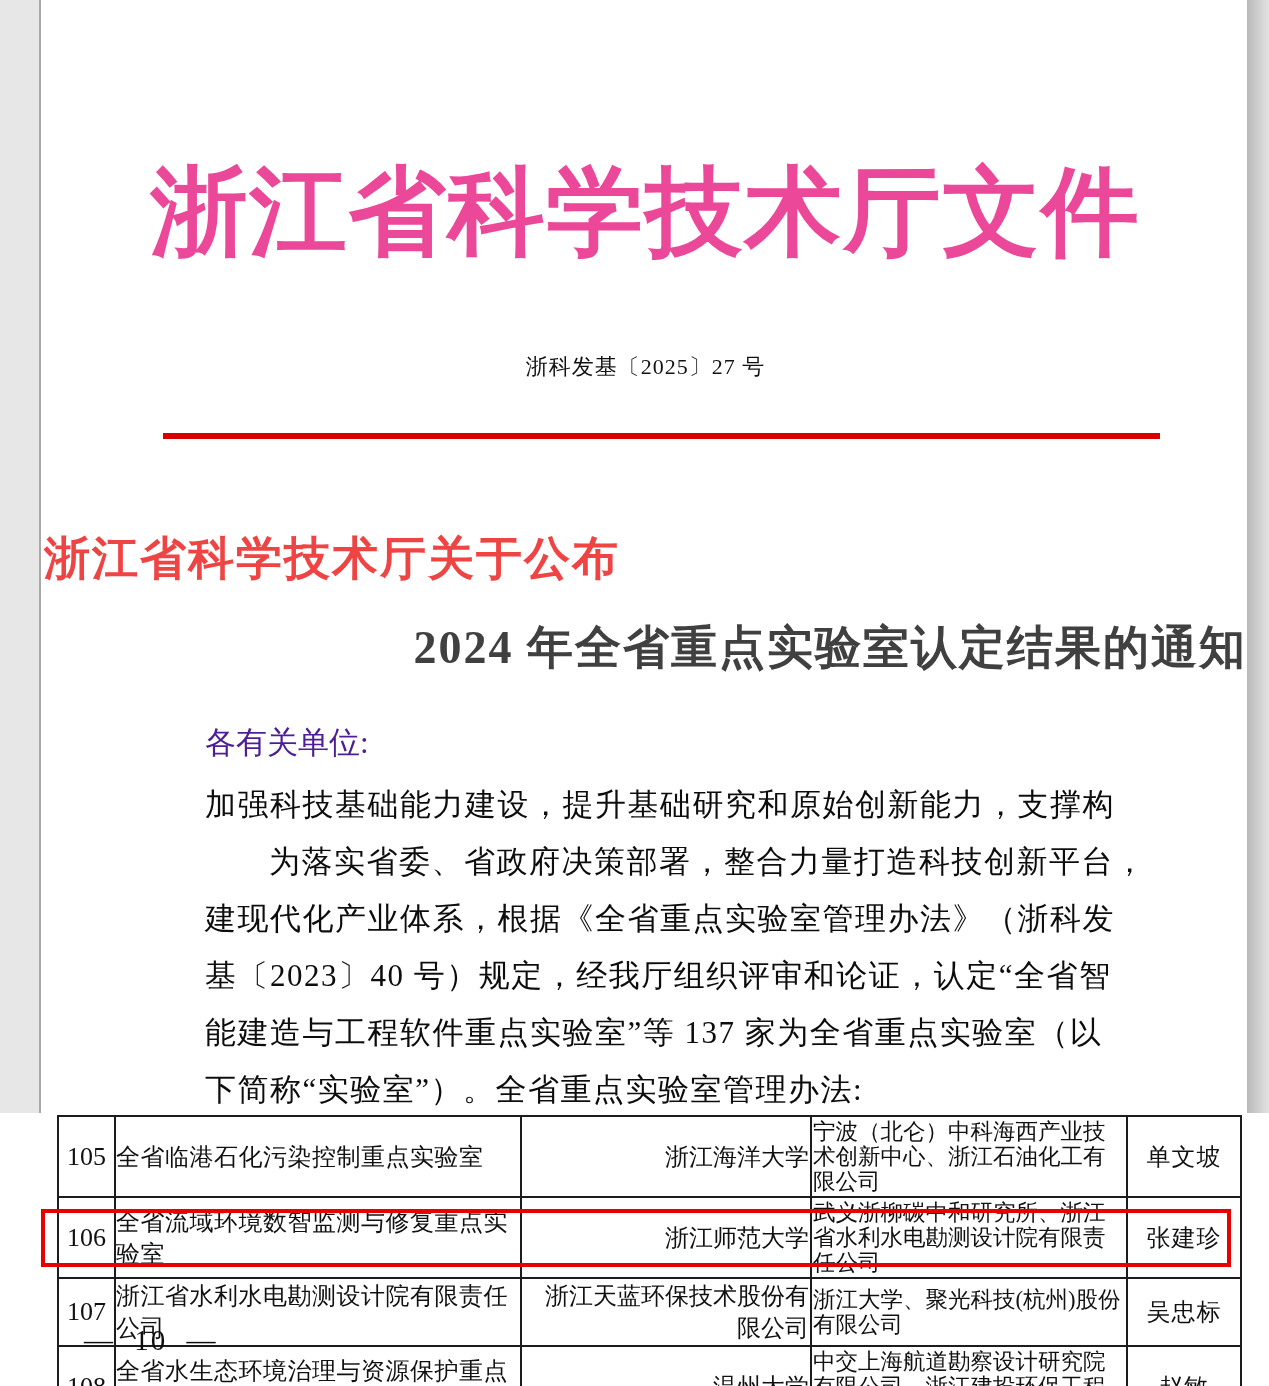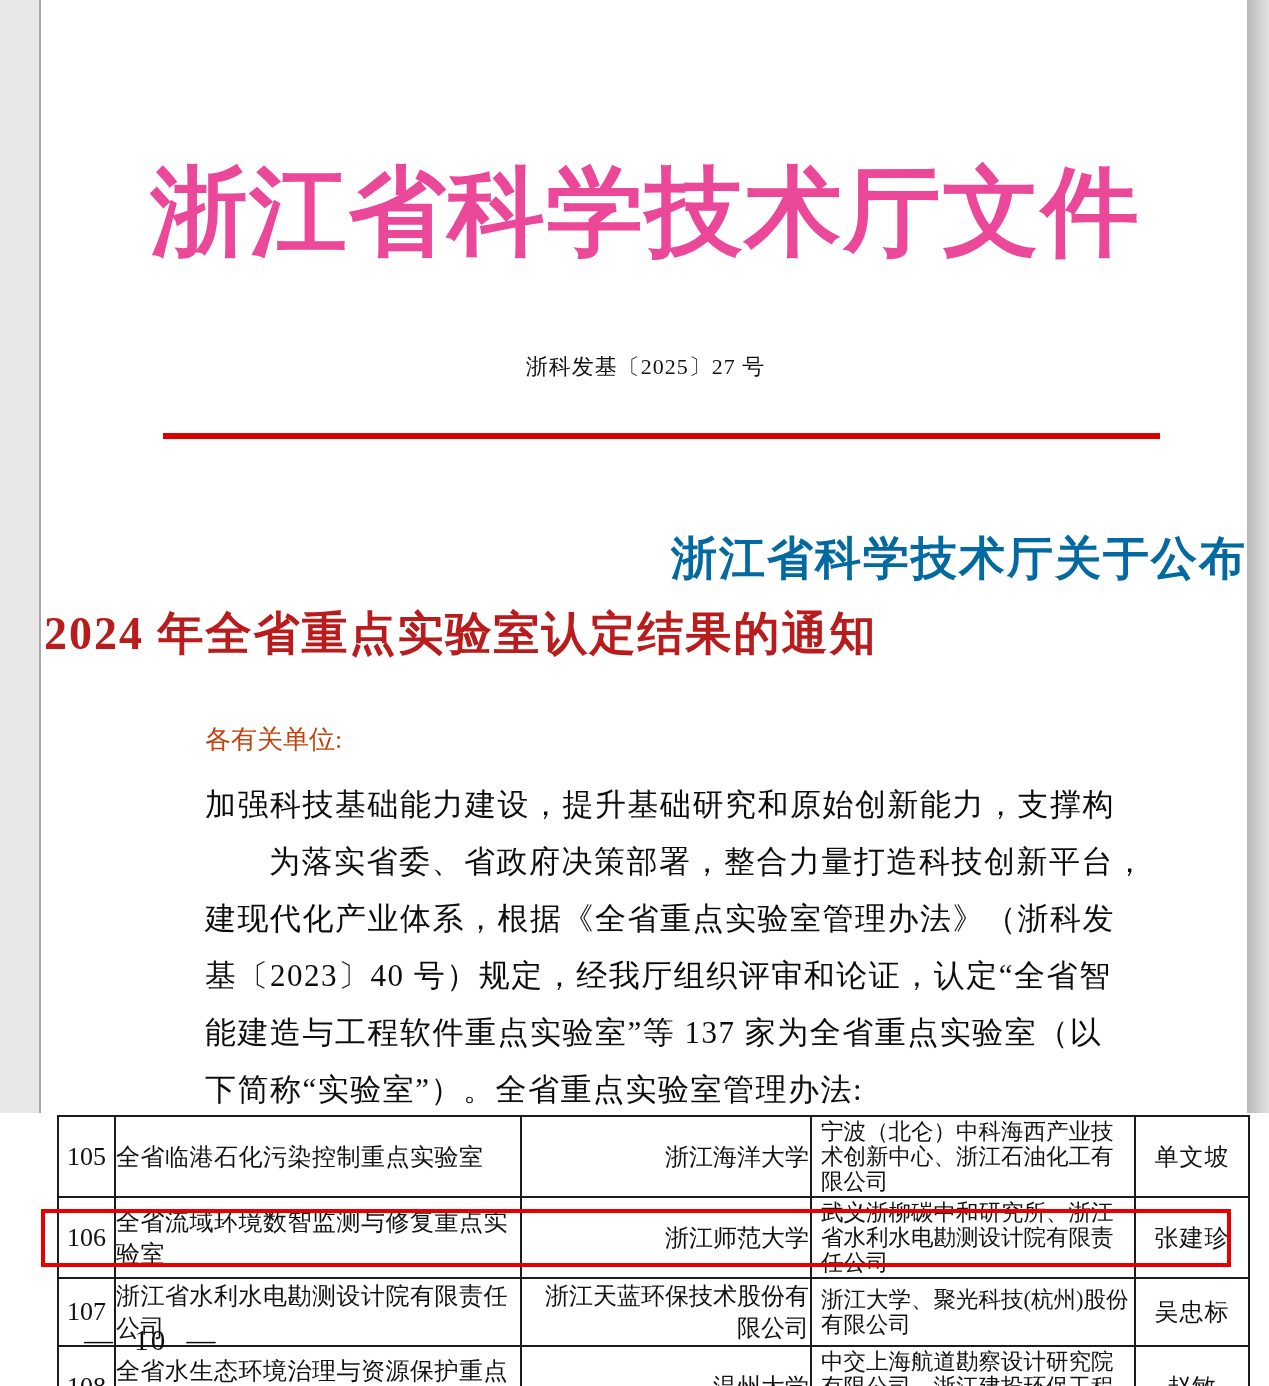--- a/index.html
+++ b/index.html
@@ -61,41 +61,41 @@
   .red-rule {
     position: absolute;
     left: 163px; top: 433px;
     width: 997px; height: 6px;
     background: #d90000;
   }
   .notice-line1 {
     position: absolute;
     left: 44px; top: 528px;
     width: 1203px;
+    text-align: left;
+    font-size: 46px;
+    font-weight: 700;
+    letter-spacing: 2px;
+    color: #ef4444;
+  }
+  .notice-line2 {
+    position: absolute;
+    left: 44px; top: 617px;
+    width: 1203px;
     text-align: right;
     font-size: 46px;
     font-weight: 700;
     letter-spacing: 2px;
-    color: #0369a1;
-  }
-  .notice-line2 {
-    position: absolute;
-    left: 44px; top: 603px;
-    width: 1203px;
-    text-align: left;
-    font-size: 46px;
-    font-weight: 700;
-    letter-spacing: 2px;
-    color: #b91c1c;
+    color: #404040;
   }
   .salutation {
     position: absolute;
     left: 205px; top: 722px;
-    font-size: 26px;
-    color: #c2410c;
+    font-size: 31px;
+    color: #4c1d95;
   }
   .body-text {
     position: absolute;
     left: 205px; top: 776px;
     width: 925px;
   }
   .body-line {
     height: 57px;
     line-height: 57px;
     font-size: 31px;
@@ -123,21 +123,21 @@
   table.labs td {
     border: 2px solid #1c1c1c;
     vertical-align: middle;
     color: #111;
     overflow: hidden;
   }
   table.labs tr { height: 49px; margin-top: 28px; }
   td.c-no    { width: 53px;  text-align: center; font-size: 26px; }
   td.c-lab   { width: 403px; text-align: left; padding-left: 0; font-size: 24px; letter-spacing: 0.5px; }
   td.c-host  { width: 275px; text-align: right; padding-left: 12px; font-size: 24px; }
-  td.c-part  { width: 309px; text-align: left; padding: 2px 4px 2px 9px; font-size: 22.5px; line-height: 25px; }
+  td.c-part  { width: 309px; text-align: left; padding: 2px 4px 2px 1px; font-size: 22.5px; line-height: 25px; }
   td.c-dir   { width: 110px; text-align: center; font-size: 24px; letter-spacing: 1px; }
 
   .highlight-box {
     position: absolute;
     left: 41px; top: 1209px;
     width: 1190px; height: 58px;
     border: 4px solid #e80000;
     box-sizing: border-box;
     pointer-events: none;
   }

